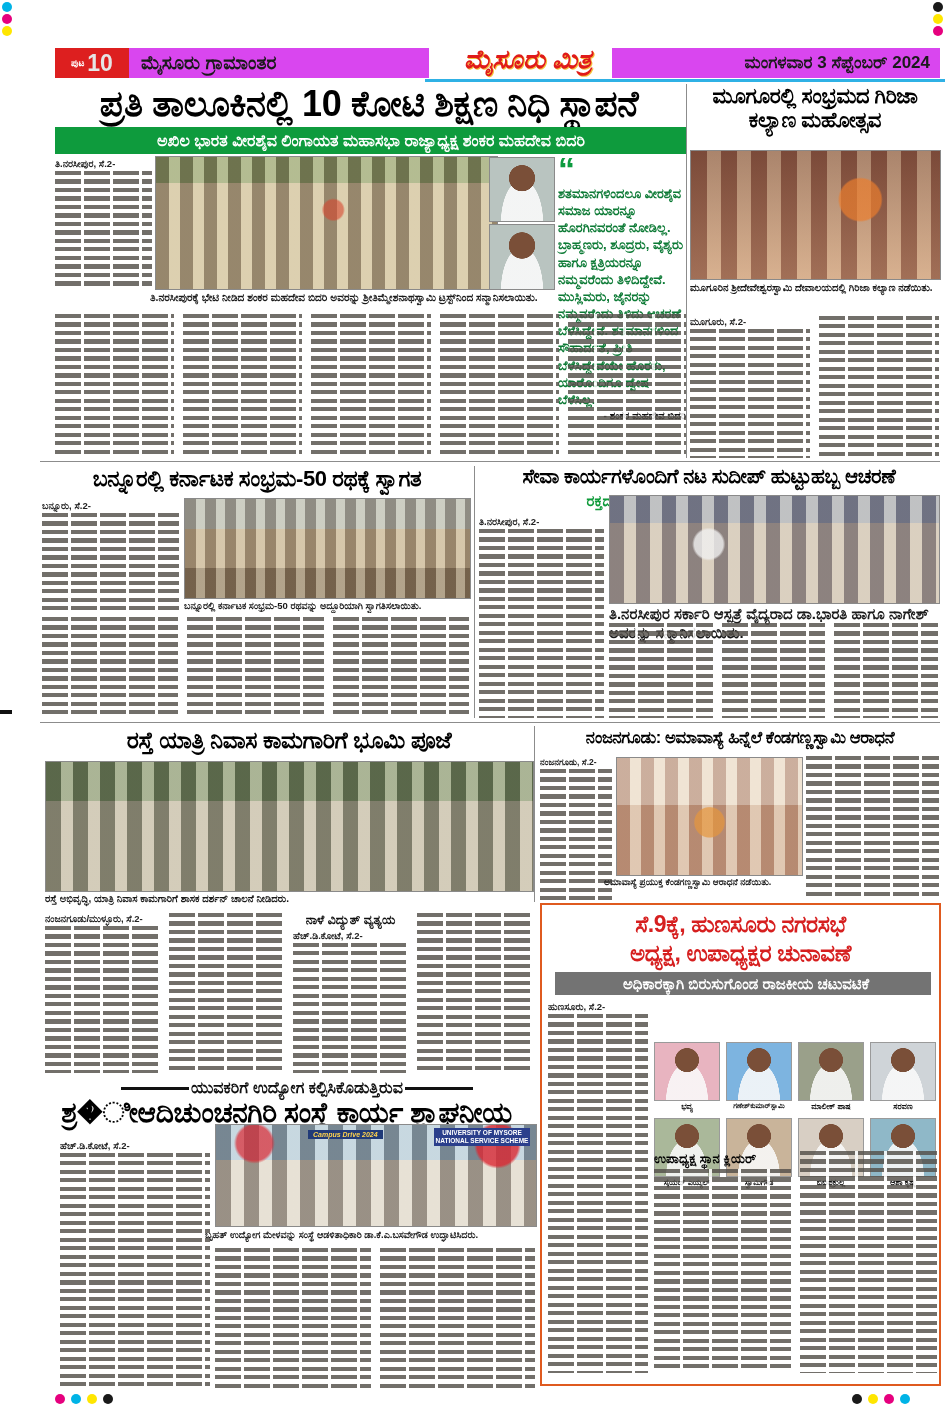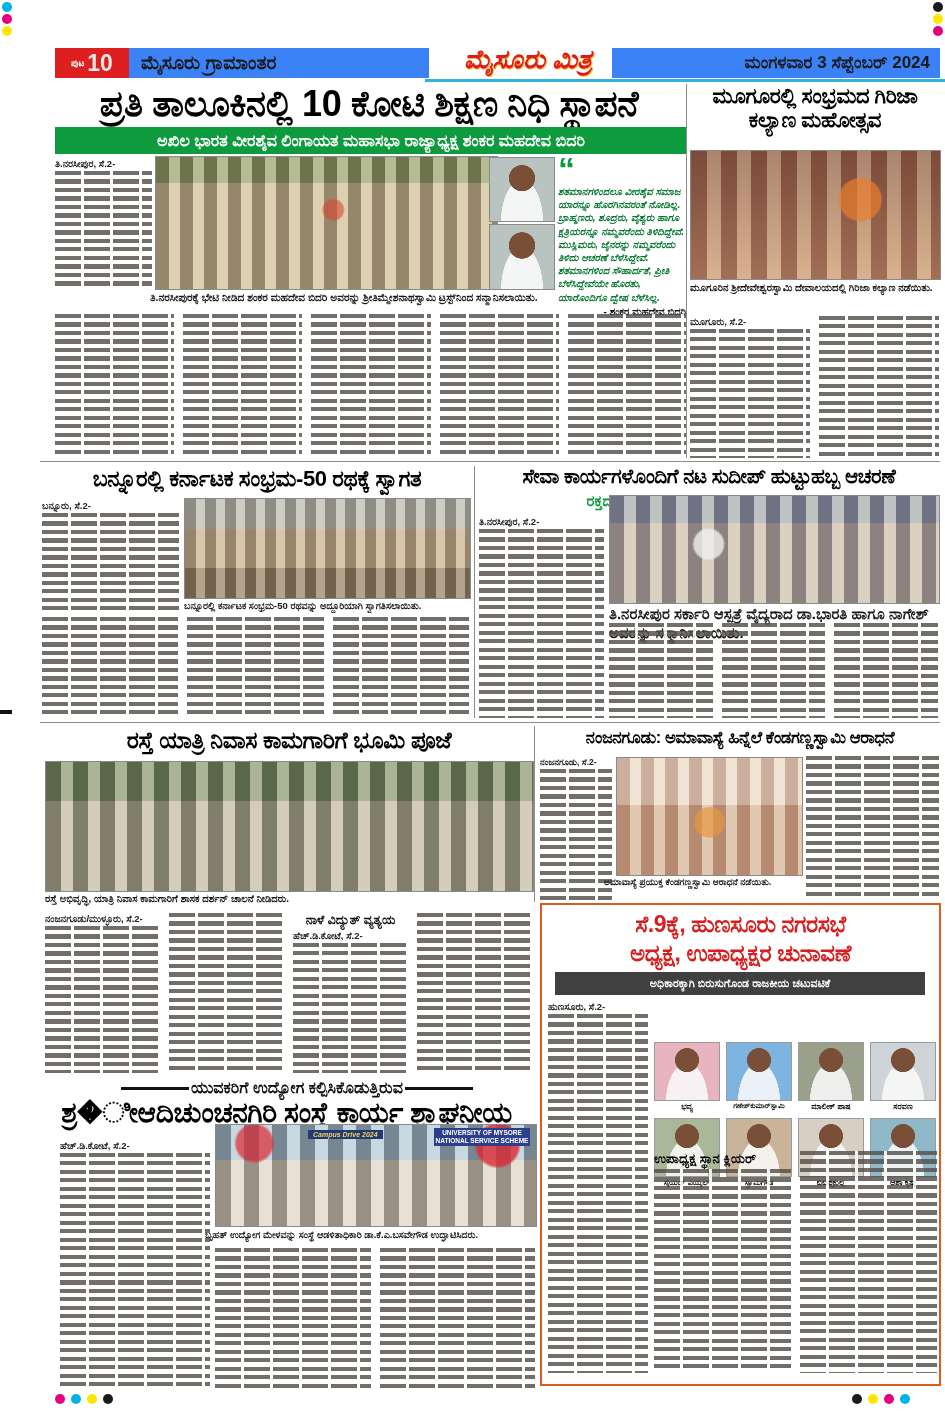--- a/index.html
+++ b/index.html
@@ -12,21 +12,21 @@
       repeating-linear-gradient(180deg, #54504a 0 4px, transparent 4px 8.5px);
       opacity:.82;}
   .tcol{position:absolute;display:flex;flex-direction:column;gap:2px;}
   .tcol .greek{flex:1;}
   .cols{position:absolute;display:flex;column-gap:9px;}
   .cols .c{flex:1;display:flex;flex-direction:column;gap:2px;}
   .cols .greek{flex:1;}
   .dateline{font-weight:bold;font-size:9.5px;line-height:1.2;color:#222;}
   .caption{font-weight:700;font-size:10.5px;line-height:1.25;color:#1a1a1a;}
   .hl{font-weight:800;color:#000;text-align:center;line-height:1.14;letter-spacing:-.4px;}
-  .gbar{background:#3b82f6;}
+  .gbar{background:#d946ef;}
   .photo{position:absolute;border:1px solid #8a8a8a;}
   
   .ph-main{background-image:
       radial-gradient(circle at 52% 40%, rgba(215,70,45,.6) 0 5%, transparent 6%),
       repeating-linear-gradient(90deg, rgba(71,52,38,.45) 0 13px, rgba(226,214,188,.45) 13px 24px),
       linear-gradient(180deg,#8ea76f 0 20%,#d8cba6 20% 100%);}
   .ph-girija{background-image:
       radial-gradient(circle at 68% 38%, rgba(235,125,45,.7) 0 11%, transparent 12%),
       repeating-linear-gradient(90deg, rgba(122,62,42,.5) 0 16px, rgba(240,202,162,.4) 16px 30px),
       linear-gradient(180deg,#7c5648,#c9a184);}
@@ -47,29 +47,29 @@
   .ph-jobfair{background-image:
       radial-gradient(circle at 88% 20%, rgba(220,40,50,.8) 0 7%, transparent 8%),
       radial-gradient(circle at 12% 18%, rgba(220,40,50,.7) 0 6%, transparent 7%),
       repeating-linear-gradient(90deg, rgba(70,60,55,.45) 0 15px, rgba(240,236,228,.5) 15px 28px),
       linear-gradient(180deg,#9fc4dd 0 35%,#ded6c6 35% 100%);}
   .portrait{background-color:#b9c4c0;background-image:
       radial-gradient(circle at 50% 32%, #7a4f38 0 24%, transparent 25%),
       radial-gradient(ellipse at 50% 102%, rgba(250,250,250,.9) 0 46%, transparent 47%);}
   
   .qmark{font-size:34px;line-height:.8;color:#0d9b3f;font-weight:800;}
-  .qtext{font-size:10px;line-height:1.32;font-weight:700;color:#0c7a35;font-style:italic;}
+  .qtext{font-size:13px;line-height:1.32;font-weight:700;color:#0c7a35;}
   .qattr{font-size:10px;font-weight:800;color:#111;text-align:right;margin-top:2px;}
   
   #hunsur-box{position:absolute;left:540px;top:903px;width:397px;height:479px;
       border:2px solid #df5a1f;background:#fff;}
   .bx-h{position:absolute;width:100%;text-align:center;font-weight:800;color:#d61f1f;
       font-size:23px;line-height:1.1;letter-spacing:-.4px;}
-  .bluebar{position:absolute;background:#404040;color:#fff;font-weight:700;font-size:11px;
-      text-align:center;line-height:23px;}
+  .bluebar{position:absolute;background:#737373;color:#fff;font-weight:700;font-size:15px;
+      text-align:center;line-height:23px;padding-left:6px;}
   .cand{width:66px;display:flex;flex-direction:column;align-items:center;}
   .face{width:64px;height:57px;border:1px solid #9a9a9a;background-image:
       radial-gradient(circle at 50% 30%, #7a4f38 0 23%, transparent 24%),
       radial-gradient(ellipse at 50% 104%, rgba(250,250,250,.88) 0 46%, transparent 47%);}
   .cname{font-size:8px;font-weight:700;margin-top:1px;white-space:nowrap;}
   .c0{background-color:#e8b4c0;}.c1{background-color:#7db4e0;}.c2{background-color:#9aa08a;}
   .c3{background-color:#cfd4d8;}.c4{background-color:#aab89a;}.c5{background-color:#c9b49a;}
   .c6{background-color:#d8cfc4;}.c7{background-color:#8fb8c8;}
   .vph{font-weight:800;font-size:13px;color:#000;}
   .brief{font-weight:800;font-size:12.5px;text-align:center;}

